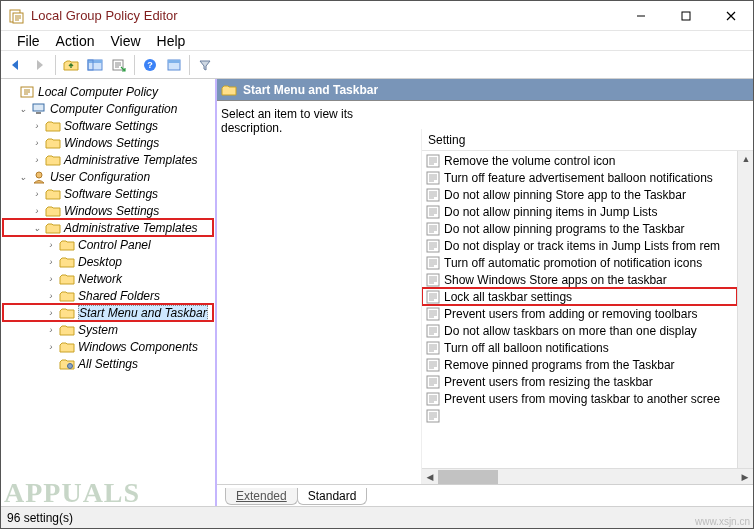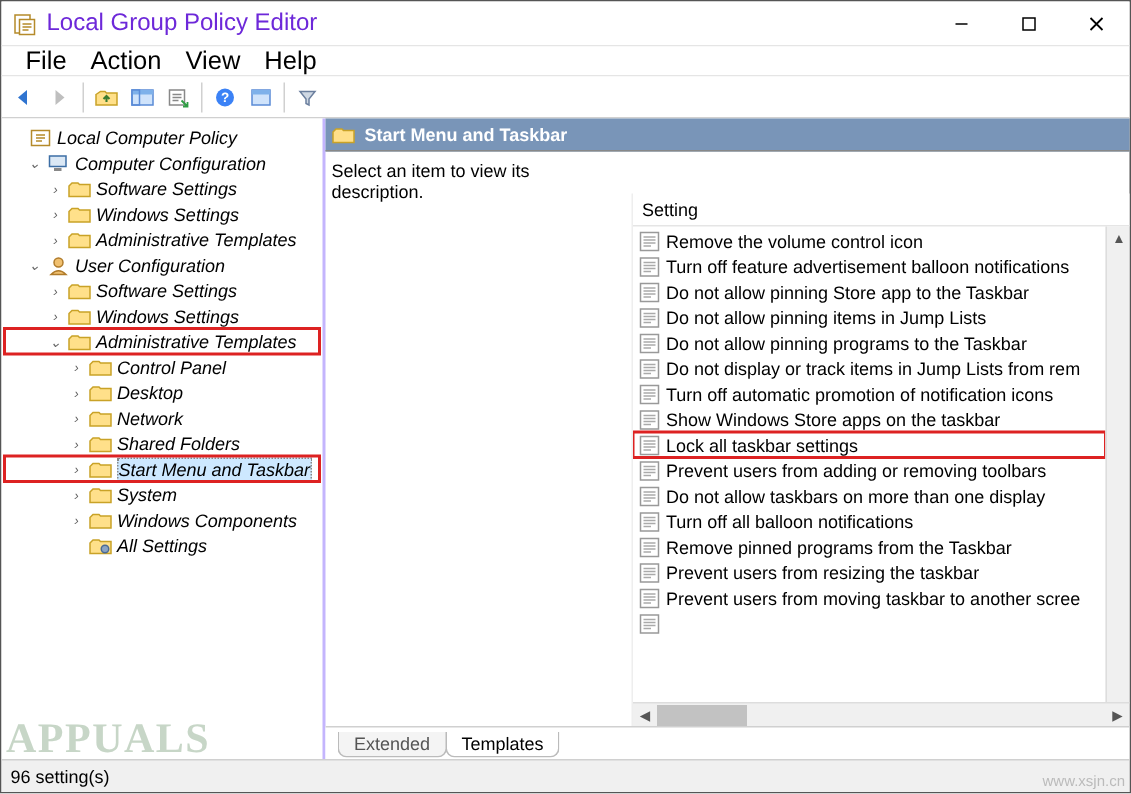--- a/index.html
+++ b/index.html
@@ -26,37 +26,37 @@
   align-items: center;
   padding: 0 0 0 8px;
   background: #fff;
   border-bottom: 1px solid #e5e5e5;
 }
 .title-icon {
   width: 16px; height: 16px;
   margin-right: 6px;
   display: inline-flex; align-items: center; justify-content: center;
 }
-.title-text { flex: 1; font-size: 16px; color: #6d28d9; }
+.title-text { flex: 1; font-size: 13px; color: #7f1d1d; }
 .win-controls { display: flex; }
 .win-btn {
   width: 45px; height: 29px;
   display: flex; align-items: center; justify-content: center;
   font-size: 11px; color: #000;
 }
 .menubar {
   height: 20px;
   display: flex;
   align-items: center;
   padding-left: 8px;
   background: #fff;
   border-bottom: 1px solid #e5e5e5;
   gap: 0;
 }
-.menu-item { padding: 14px 8px; font-size: 17px; }
+.menu-item { padding: 14px 8px; font-size: 14px; }
 .toolbar {
   height: 28px;
   display: flex;
   align-items: center;
   padding: 2px 4px;
   background: #fff;
   border-bottom: 1px solid #d0d0d0;
   gap: 2px;
 }
 .tool-btn {
@@ -202,21 +202,21 @@
   border: 1px solid #bbb;
   border-top-left-radius: 0;
   border-bottom-left-radius: 6px;
   border-bottom-right-radius: 6px;
   border-top: none;
   background: #fff;
   position: relative;
   top: -1px;
   margin-right: -1px;
 }
-.tab.inactive { background: #f4f4f4; color: #555; }
+.tab.inactive { background: #f4f4f4; color: #555; text-decoration: underline; }
 .tab.active { background: #fff; z-index: 2; }
 .statusbar {
   height: 22px;
   background: #f0f0f0;
   border-top: 1px solid #d0d0d0;
   display: flex;
   align-items: center;
   padding-left: 6px;
   font-size: 12px;
 }
@@ -663,21 +663,21 @@
           <div class="scrollbar-h">
             <div class="scroll-btn">◀</div>
             <div class="scroll-thumb-h"></div>
             <div style="flex:1"></div>
             <div class="scroll-btn">▶</div>
           </div>
         </div>
       </div>
       <div class="settings-tabs">
         <div class="tab inactive">Extended</div>
-        <div class="tab active">Templates</div>
+        <div class="tab active">Standard</div>
       </div>
     </div>
   </div>
 
   <div class="statusbar">
     <span>96 setting(s)</span>
   </div>
 </div>
 
 <div class="watermark">APPUALS</div>

